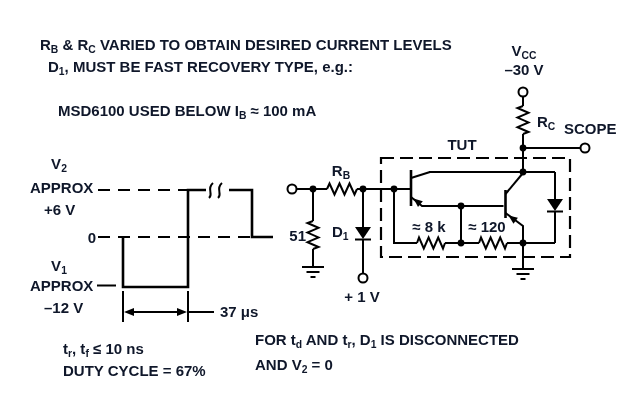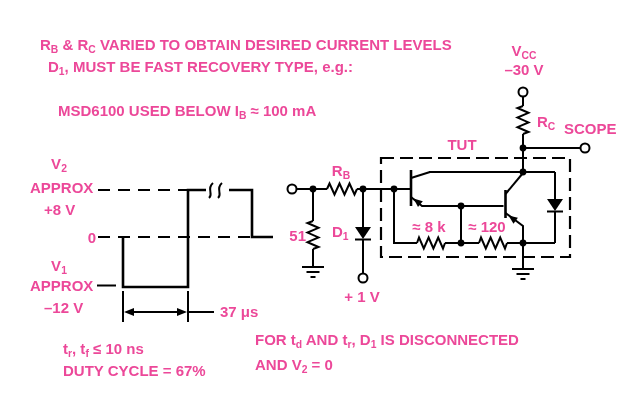--- a/index.html
+++ b/index.html
@@ -9,21 +9,21 @@
     background:#fff;
     font-family:"Liberation Sans",sans-serif;
     overflow:hidden;
   }
   #fig svg{position:absolute;left:0;top:0;}
   .lbl{
     position:absolute;
     font-weight:bold;
     font-size:15px;
     line-height:1.12;
-    color:#ec4899;
+    color:#0f172a;
     white-space:nowrap;
   }
   .lbl sub{
     font-size:69%;
     position:relative;
     top:0.25em;
     vertical-align:baseline;
   }
   .ctr{transform:translateX(-50%);}
   .rgt{transform:translateX(-100%);}
@@ -149,21 +149,21 @@
   <div class="lbl ctr" style="left:341px;top:163px">R<sub>B</sub></div>
   <div class="lbl rgt" style="left:306px;top:228px">51</div>
   <div class="lbl" style="left:332px;top:224px">D<sub>1</sub></div>
   <div class="lbl ctr" style="left:362px;top:289px">+ 1 V</div>
 
   <div class="lbl ctr" style="left:429px;top:219px">≈ 8 k</div>
   <div class="lbl ctr" style="left:487px;top:219px">≈ 120</div>
 
   <div class="lbl ctr" style="left:59px;top:156px">V<sub>2</sub></div>
   <div class="lbl" style="left:30px;top:180px">APPROX</div>
-  <div class="lbl" style="left:44px;top:202px">+8 V</div>
+  <div class="lbl" style="left:44px;top:202px">+6 V</div>
   <div class="lbl rgt" style="left:96px;top:230px">0</div>
   <div class="lbl ctr" style="left:59px;top:258px">V<sub>1</sub></div>
   <div class="lbl" style="left:30px;top:278px">APPROX</div>
   <div class="lbl" style="left:44px;top:300px">–12 V</div>
   <div class="lbl" style="left:220px;top:304px">37 μs</div>
 
   <div class="lbl" style="left:63px;top:341px">t<sub>r</sub>, t<sub>f</sub> ≤ 10 ns</div>
   <div class="lbl" style="left:63px;top:363px">DUTY CYCLE = 67%</div>
 
   <div class="lbl" style="left:255px;top:332px">FOR t<sub>d</sub> AND t<sub>r</sub>, D<sub>1</sub> IS DISCONNECTED</div>

